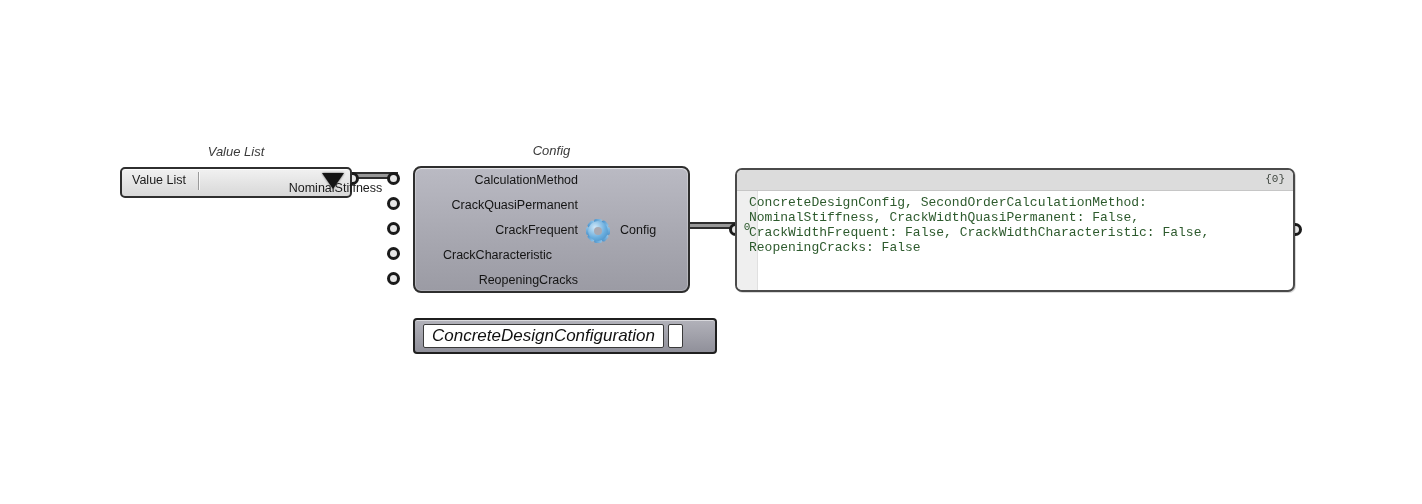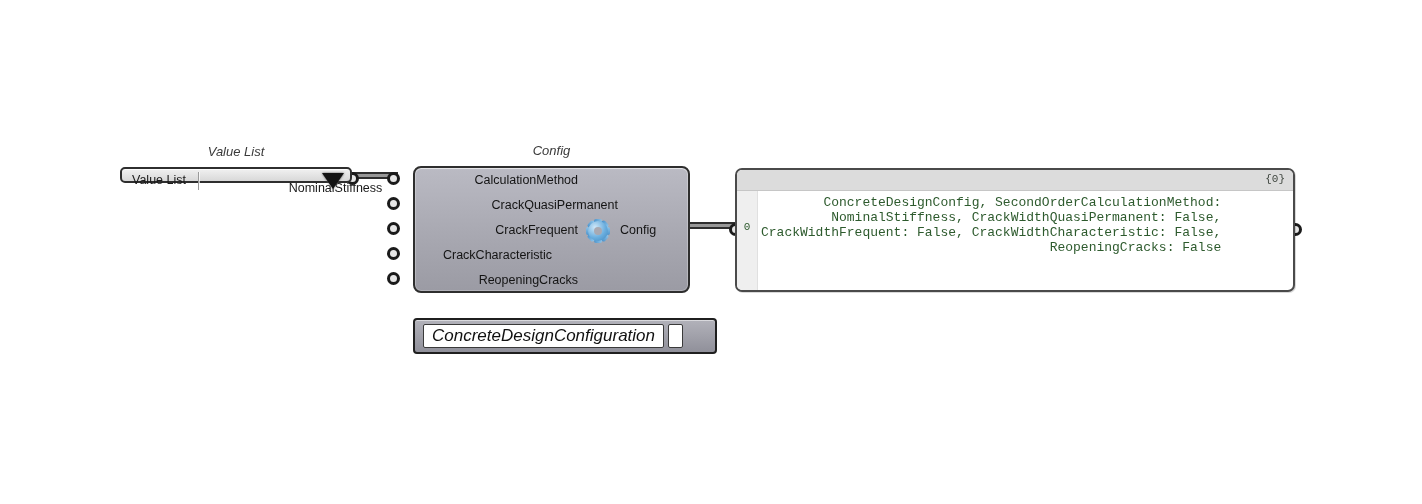--- a/index.html
+++ b/index.html
@@ -8,21 +8,21 @@
 
   
   .node-title{position:absolute;left:0;top:-23px;width:100%;text-align:center;
     font-style:italic;font-size:13px;color:#3a3a3a;white-space:nowrap;}
   .nub{position:absolute;width:13px;height:13px;box-sizing:border-box;
     border:3px solid #1a1a1a;border-radius:50%;background:#e6e6e6;z-index:2;}
   .wire{position:absolute;height:3px;background:#979797;
     border-top:2px solid #2e2e2e;border-bottom:2px solid #2e2e2e;z-index:1;}
 
   
-  #value-list{position:absolute;left:120px;top:167px;width:232px;height:16px;z-index:3;}
+  #value-list{position:absolute;left:120px;top:167px;width:232px;height:31px;z-index:3;}
   #value-list .box{position:absolute;left:0;top:0;width:100%;height:100%;box-sizing:border-box;
     background:linear-gradient(180deg,#f1f1f1,#d8d8d8);border:2px solid #2e2e2e;border-radius:5px;
     box-shadow:inset 0 1px 0 rgba(255,255,255,.8);}
   #value-list .vl-label{position:absolute;left:10px;top:0;height:24px;line-height:23px;
     font-size:12.5px;color:#1a1a1a;white-space:nowrap;}
   #value-list .vl-sep{position:absolute;left:76px;top:3px;width:1px;height:18px;background:#9a9a9a;
     box-shadow:1px 0 0 rgba(255,255,255,.7);}
   #value-list .vl-value{position:absolute;left:80px;top:8px;width:240px;height:24px;line-height:23px;
     text-align:center;padding-left:27px;font-size:12.5px;color:#1a1a1a;white-space:nowrap;box-sizing:border-box;}
   #value-list .vl-arrow{position:absolute;right:6px;top:4px;width:0;height:0;
@@ -64,22 +64,22 @@
     background:#ffffff;border:2px solid #4a4a4a;border-radius:7px;overflow:hidden;
     box-shadow:1px 1px 0 rgba(0,0,0,.15);}
   #panel .phead{position:absolute;left:0;top:0;width:100%;height:20px;background:#dcdcdc;
     border-bottom:1px solid #c6c6c6;}
   #panel .ppath{position:absolute;right:8px;top:3px;font-family:"Liberation Mono",monospace;
     font-size:11px;color:#3f463f;}
   #panel .pmargin{position:absolute;left:0;top:21px;width:20px;height:99px;background:#efefef;
     border-right:1px solid #e0e0e0;}
   #panel .pindex{position:absolute;left:0;top:51px;width:20px;text-align:center;
     font-family:"Liberation Mono",monospace;font-size:11px;color:#2d5a2d;}
-  #panel .ptext{position:absolute;left:24px;top:25px;font-family:"Liberation Mono",monospace;
-    font-size:13px;line-height:15px;color:#2d5a2d;white-space:pre;text-align:right;}
+  #panel .ptext{position:absolute;left:12px;top:25px;font-family:"Liberation Mono",monospace;
+    font-size:13px;line-height:15px;color:#2d5a2d;white-space:pre;}
 </style>
 </head>
 <body>
 
 <div id="canvas">
 
   <div class="wire" style="left:352px;top:172px;width:46px;"></div>
   <div class="wire" style="left:670px;top:222px;width:70px;"></div>
 
   <div class="nub" style="left:346px;top:172px;"></div>
@@ -99,21 +99,21 @@
       <span class="vl-sep"></span>
       <span class="vl-value">NominalStiffness</span>
       <span class="vl-arrow"></span>
     </div>
   </div>
 
   <div id="config">
     <div class="node-title">Config</div>
     <div class="body">
       <div class="in-label" style="top:12px;">CalculationMethod</div>
-      <div class="in-label" style="top:37px;margin-left:40px;">CrackQuasiPermanent</div>
+      <div class="in-label" style="top:37px;">CrackQuasiPermanent</div>
       <div class="in-label" style="top:62px;">CrackFrequent</div>
       <div class="in-label" style="top:87px;text-align:center;">CrackCharacteristic</div>
       <div class="in-label" style="top:112px;">ReopeningCracks</div>
       <div class="gear">
         <div class="bar" style="transform:rotate(0deg);"></div>
         <div class="bar" style="transform:rotate(45deg);"></div>
         <div class="bar" style="transform:rotate(90deg);"></div>
         <div class="bar" style="transform:rotate(135deg);"></div>
         <div class="disc"></div>
         <div class="hole"></div>

